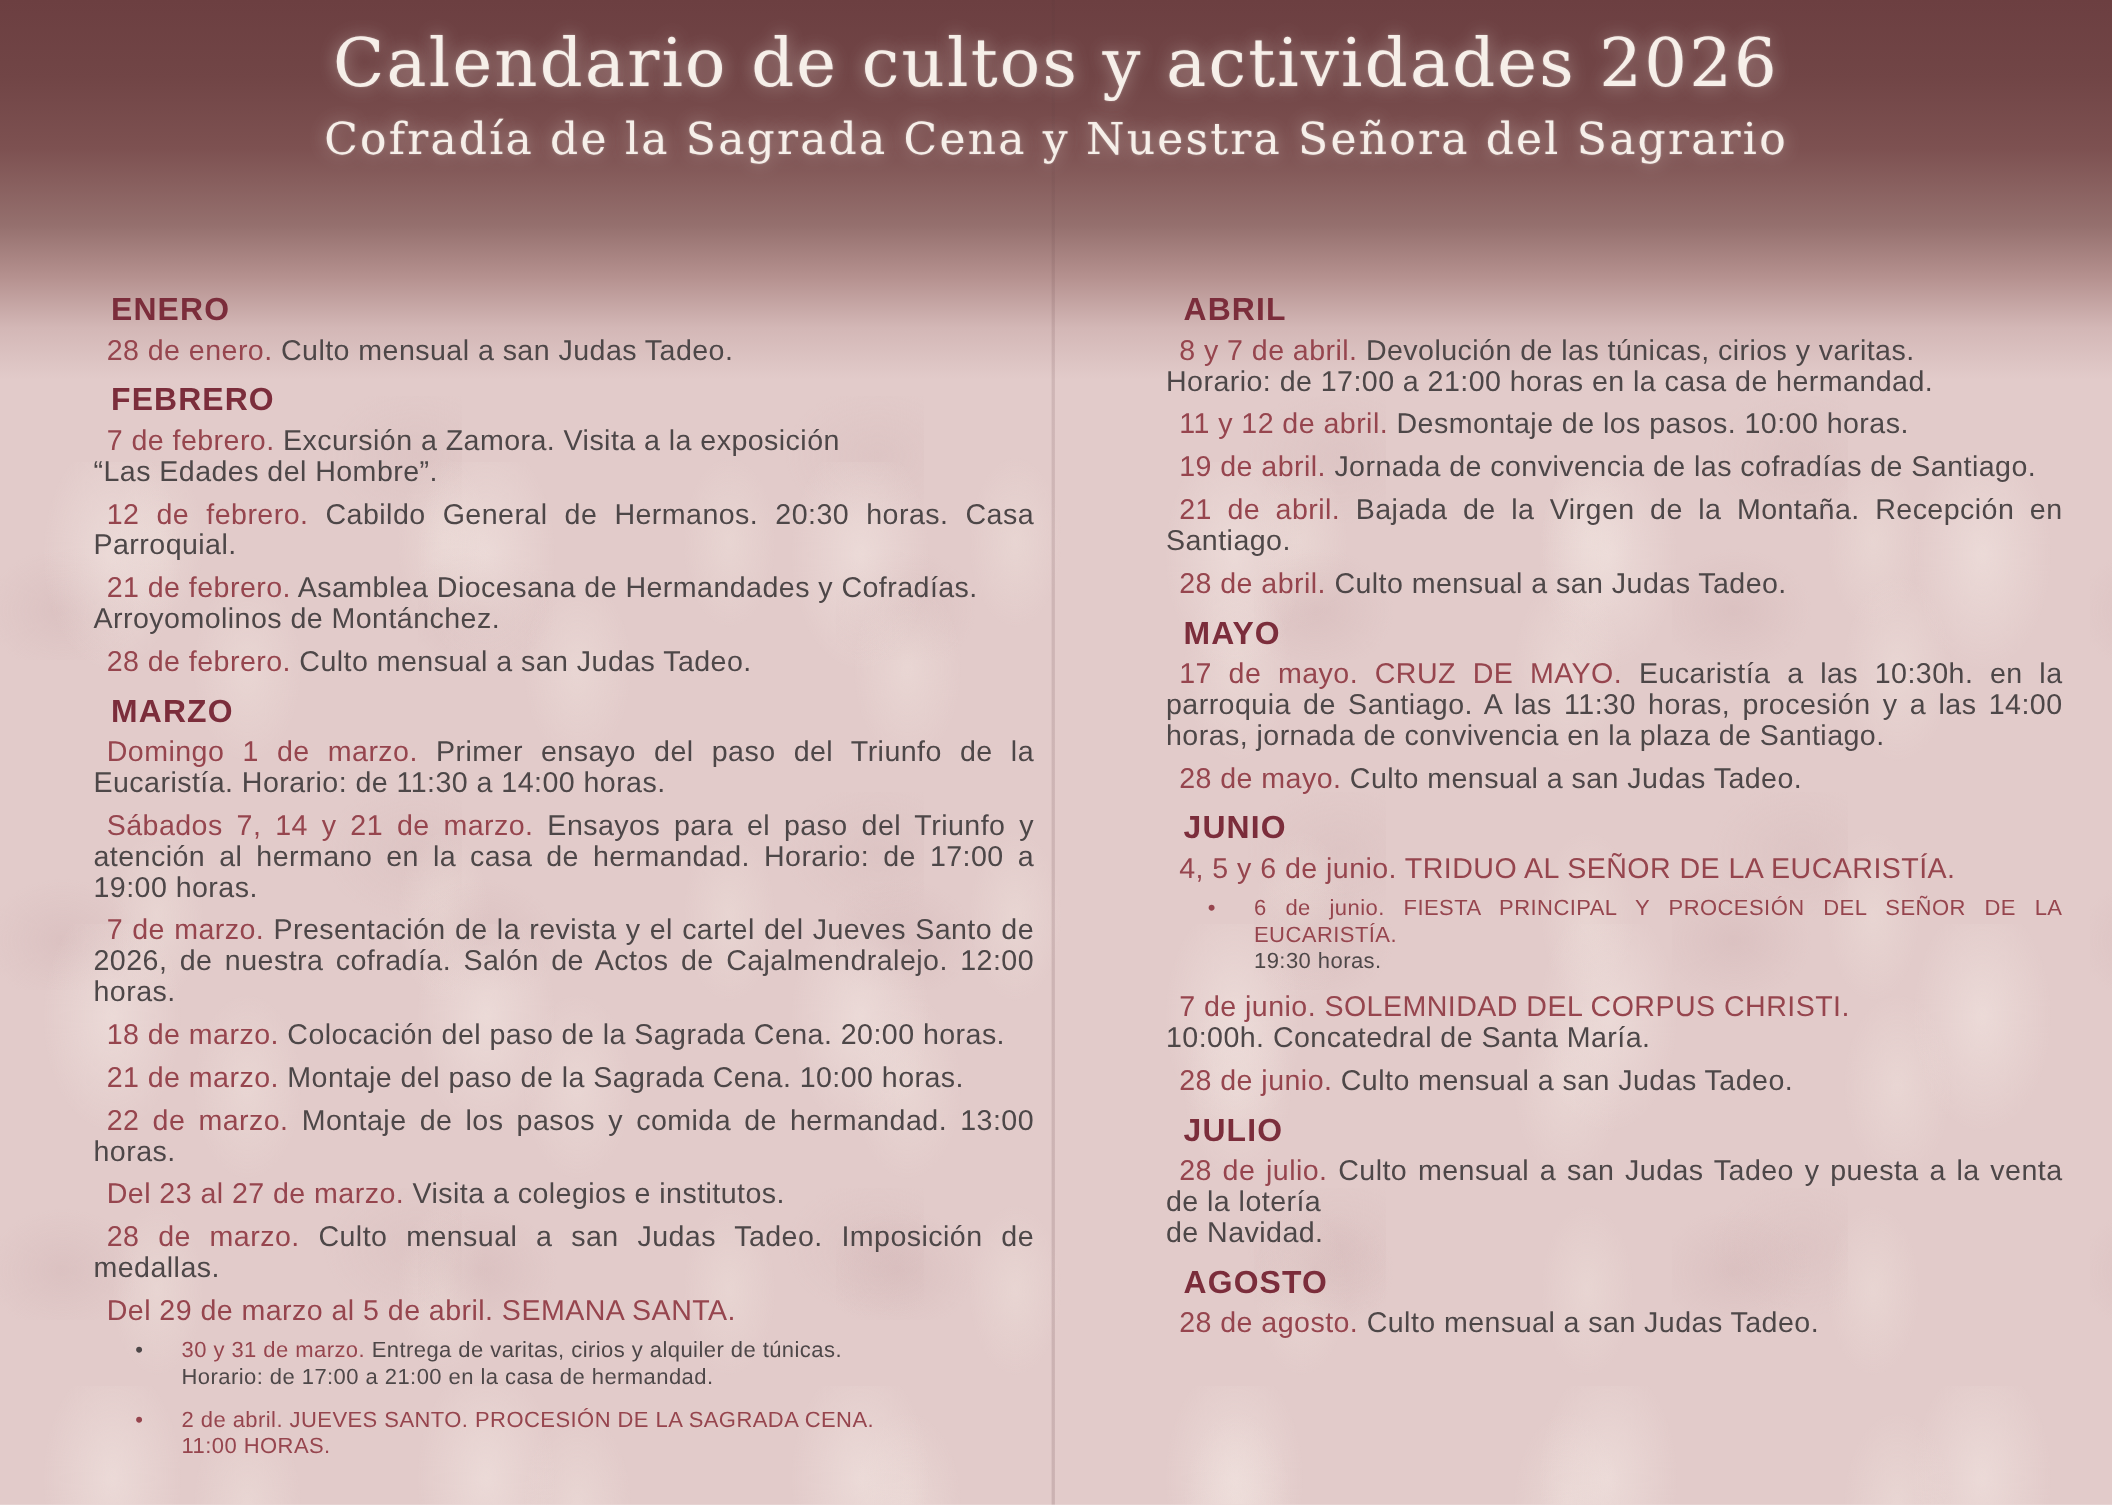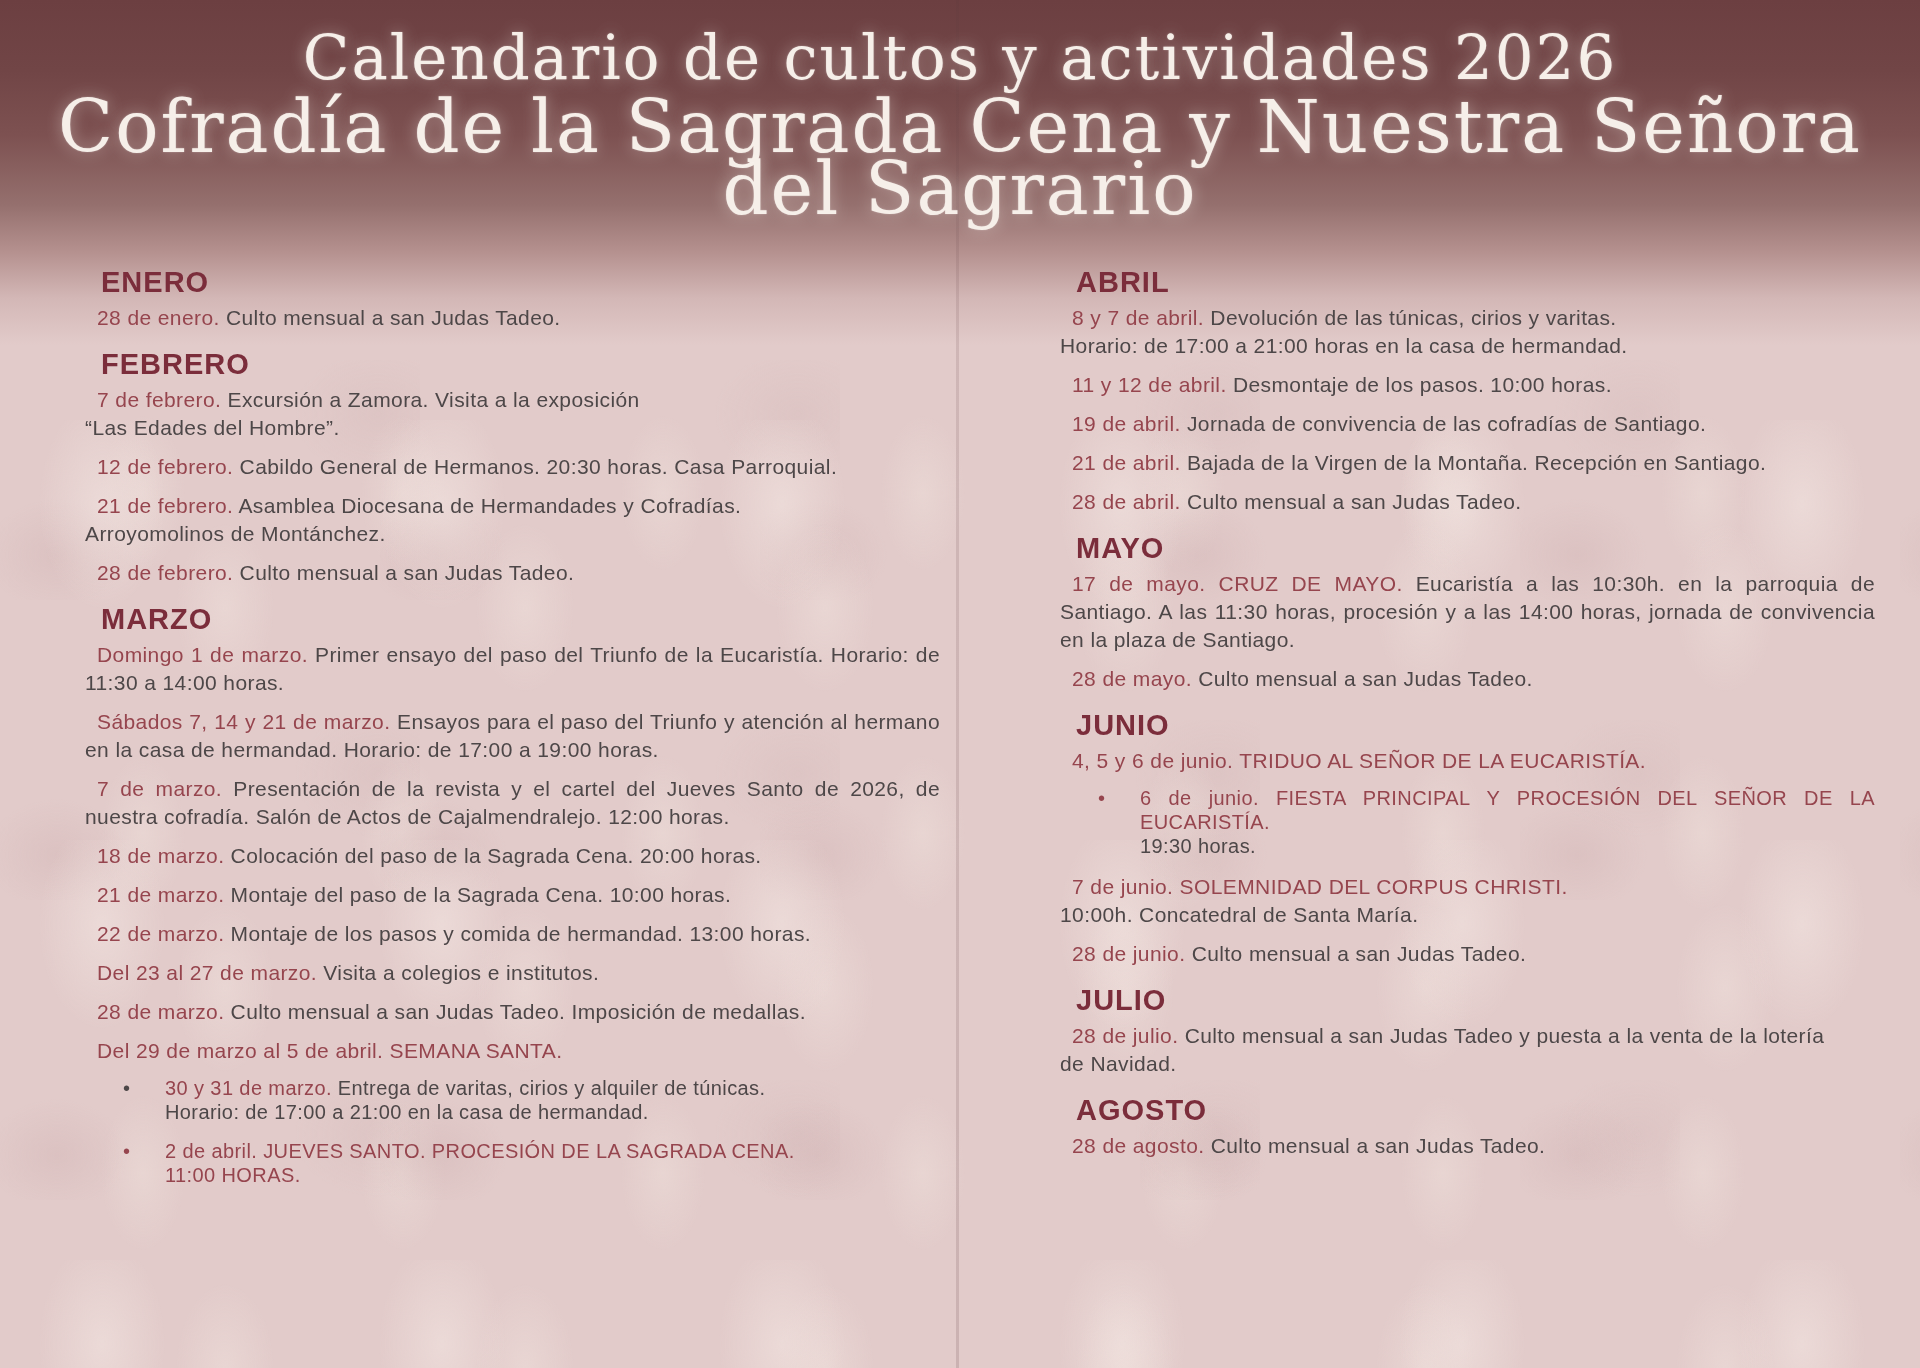--- a/index.html
+++ b/index.html
@@ -38,36 +38,36 @@
     background: linear-gradient(180deg,
       rgba(80,52,54,.10) 0%, rgba(112,78,82,.17) 25%, rgba(112,78,82,.20) 100%);
   }
   .titles {
     position: absolute; top: 22px; left: 0; right: 0; text-align: center;
     color: var(--title_ivory, #f6efe9);
     font-family: "DejaVu Serif", "Liberation Serif", serif;
     text-shadow: 0 0 16px rgba(255,250,245,.45), 0 0 2px rgba(255,255,255,.35);
   }
   .titles h1 { margin: 0; font-weight: 400; font-size: 61px; line-height: 72px; letter-spacing: 2px; }
-  .titles h2 { margin: 2px 0 0 0; font-weight: 400; font-size: 72px; line-height: 62px; letter-spacing: 2px; }
+  .titles h2 { margin: 2px 0 0 0; font-weight: 400; font-size: 40px; line-height: 62px; letter-spacing: 2px; }
 
   .col { position: absolute; top: 250px; }
   .col-left  { left: 85px;  width: 855px; }
   .col-right { left: 1060px; width: 815px; }
 
   .month-name {
     margin: 15px 0 5px 16px;
     color: var(--heading_maroon, #7b2d3b);
     font-size: 29px; line-height: 34px; font-weight: 700; letter-spacing: 1px;
   }
   .event {
     position: relative;
     margin: 0 0 11px 0;
     color: var(--body_text, #4d4748);
-    font-size: 21px; line-height: 28px; letter-spacing: .4px;
+    font-size: 26px; line-height: 28px; letter-spacing: .4px;
     text-align: justify;
     white-space: pre-line;
     text-indent: 12px;
   }
   .event .date { color: var(--accent_maroon, #96454e); }
   .event.bullet {
     padding-left: 80px; text-indent: 0;
     font-size: 20px; line-height: 24px; margin-bottom: 15px;
   }
   .marker { display: none; }

